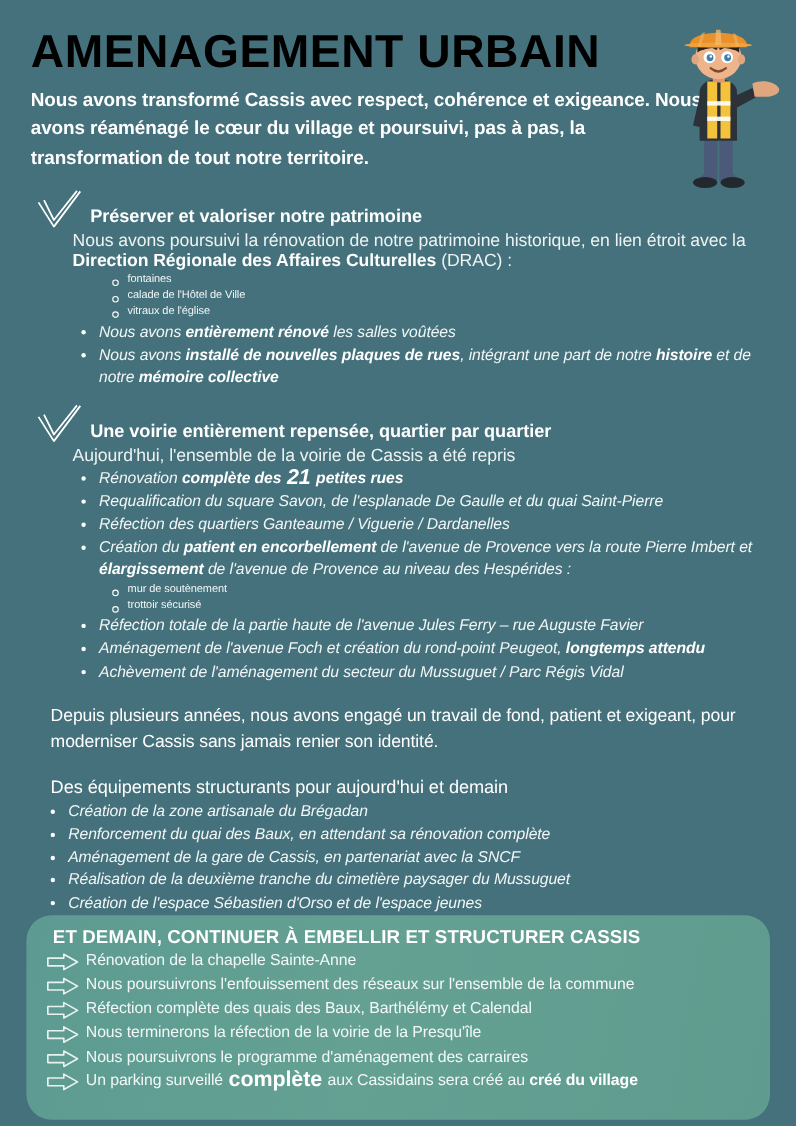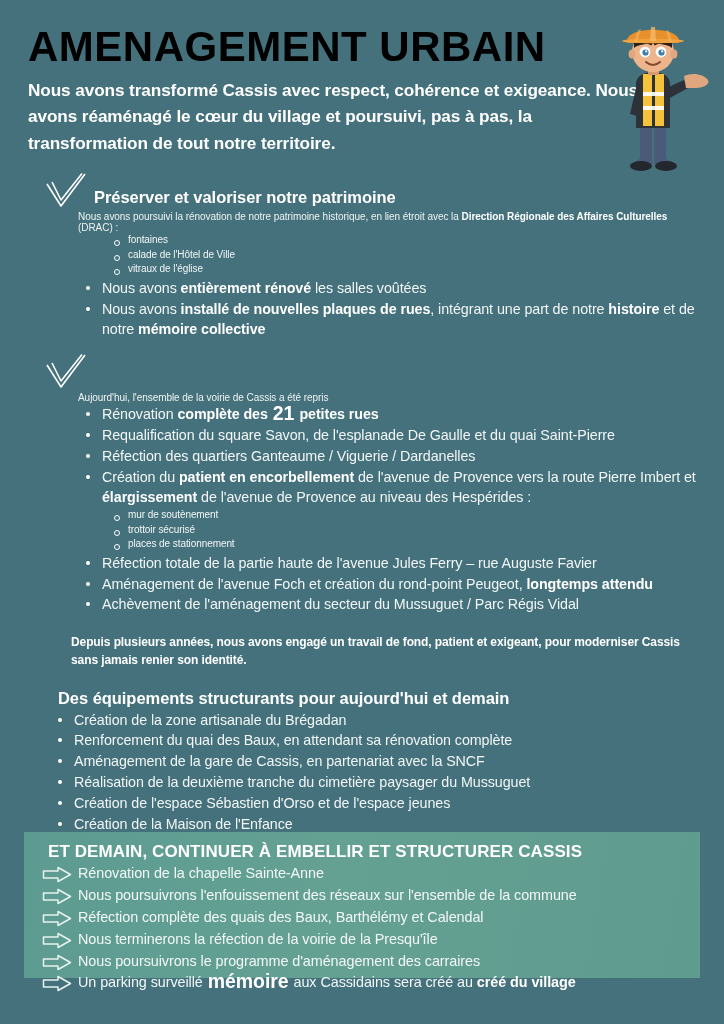--- a/index.html
+++ b/index.html
@@ -44,21 +44,21 @@
   .mascot {
     position: absolute;
     top: 18px;
     right: 6px;
     width: 118px;
     height: 160px;
   }
 
   
   .content {
-    padding: 14px 28px 0 40px;
+    padding: 14px 28px 0 28px;
   }
 
   .section { position: relative; }
 
   .section-head {
     display: flex;
     align-items: flex-end;
     gap: 6px;
     position: relative;
     min-height: 30px;
@@ -74,39 +74,40 @@
   }
 
   .section-title {
     font-size: 16.5px;
     font-weight: bold;
     padding-bottom: 3px;
     letter-spacing: -0.05px;
   }
 
   .section-sub {
-    font-size: 10px;
+    font-size: 16px;
     font-weight: normal;
     color: #eef3f3;
     margin: 1px 0 0 38px;
     letter-spacing: -0.05px;
   }
 
   .plain-head {
     font-size: 16.5px;
-    font-weight: bold;
+    font-weight: normal;
     margin: 0 0 2px 18px;
     letter-spacing: -0.05px;
   }
 
   
   ul.lvl1 {
     list-style: none;
     margin: 1px 0 0 0;
     padding: 0;
+    font-style: italic;
   }
   ul.lvl1 > li {
     position: relative;
     padding-left: 62px;
     font-size: 14.3px;
     line-height: 1.42;
     color: #f2f6f6;
     letter-spacing: -0.08px;
     margin-bottom: 0.5px;
   }
@@ -143,39 +144,40 @@
     height: 4px;
     border-radius: 50%;
     border: 1.1px solid #ffffff;
     background: transparent;
   }
 
   b, strong { font-weight: bold; color: #ffffff; }
 
   
   .emph-para {
-    margin: 18px 0 0 31px;
-    font-size: 12px;
-    font-weight: bold;
+    margin: 18px 0 0 18px;
+    font-size: 16px;
+    font-weight: normal;
     line-height: 1.5;
     max-width: 645px;
     letter-spacing: -0.1px;
   }
 
   .equip-block { margin-top: 20px; }
 
   
   .future-box {
     position: absolute;
     left: 24px;
     top: 832px;
     width: 676px;
-    height: 146px;
+    height: 186px;
     background: linear-gradient(100deg, #5d9b92 0%, #64a193 45%, #5f9c8f 100%);
     padding: 8px 14px 8px 14px;
+    border-radius: 23px;
   }
 
   .future-title {
     font-size: 17px;
     font-weight: bold;
     letter-spacing: 0.1px;
     margin: 2px 0 1px 10px;
     color: #ffffff;
   }
 
@@ -291,33 +293,33 @@
   </div>
 
   <div class="section" style="margin-top:12px;">
     <div class="section-head">
       <span class="check-icon">
         <svg viewBox="0 0 44 40" width="44" height="40" xmlns="http://www.w3.org/2000/svg">
           <path d="M3 12 L17 34 L41 2" stroke="#ffffff" stroke-width="1.6" fill="none" stroke-linejoin="round"></path>
           <path d="M8 10 L17 28 L38 1.5" stroke="#ffffff" stroke-width="1.6" fill="none" stroke-linejoin="round"></path>
         </svg>
       </span>
+      <span class="section-title">Une voirie entièrement repensée, quartier par quartier</span>
     </div>
     <div class="section-sub">Aujourd'hui, l'ensemble de la voirie de Cassis a été repris</div>
 
     <ul class="lvl1">
         <li>Rénovation <b>complète des</b><span class="big-word">21</span><b>petites rues</b></li>
         <li>Requalification du square Savon, de l'esplanade De Gaulle et du quai Saint-Pierre</li>
         <li>Réfection des quartiers Ganteaume / Viguerie / Dardanelles</li>
         <li>Création du <b>patient en encorbellement</b> de l'avenue de Provence vers la route Pierre Imbert et <b>élargissement</b> de l'avenue de Provence au niveau des Hespérides :</li>
       </ul>
     <ul class="lvl2">
         <li>mur de soutènement</li>
         <li>trottoir sécurisé</li>
-        <li>places de stationnement</li>
       </ul>
     <ul class="lvl1">
         <li>Réfection totale de la partie haute de l'avenue Jules Ferry – rue Auguste Favier</li>
         <li>Aménagement de l'avenue Foch et création du rond-point Peugeot, <b>longtemps attendu</b></li>
         <li>Achèvement de l'aménagement du secteur du Mussuguet / Parc Régis Vidal</li>
       </ul>
   </div>
 
   <p class="emph-para">Depuis plusieurs années, nous avons engagé un travail de fond, patient et exigeant, pour moderniser Cassis sans jamais renier son identité.</p>
 
@@ -347,15 +349,15 @@
             <path d="M1.5 5 L16 5 L16 1.5 L28.5 8.5 L16 15.5 L16 12 L1.5 12 Z" fill="none" stroke="#e8f2ef" stroke-width="1.5" stroke-linejoin="round"></path>
           </svg></span>Réfection complète des quais des Baux, Barthélémy et Calendal</li>
       <li><span class="arrow-icon"><svg viewBox="0 0 30 17" width="30" height="17" xmlns="http://www.w3.org/2000/svg">
             <path d="M1.5 5 L16 5 L16 1.5 L28.5 8.5 L16 15.5 L16 12 L1.5 12 Z" fill="none" stroke="#e8f2ef" stroke-width="1.5" stroke-linejoin="round"></path>
           </svg></span>Nous terminerons la réfection de la voirie de la Presqu'île</li>
       <li><span class="arrow-icon"><svg viewBox="0 0 30 17" width="30" height="17" xmlns="http://www.w3.org/2000/svg">
             <path d="M1.5 5 L16 5 L16 1.5 L28.5 8.5 L16 15.5 L16 12 L1.5 12 Z" fill="none" stroke="#e8f2ef" stroke-width="1.5" stroke-linejoin="round"></path>
           </svg></span>Nous poursuivrons le programme d'aménagement des carraires</li>
       <li><span class="arrow-icon"><svg viewBox="0 0 30 17" width="30" height="17" xmlns="http://www.w3.org/2000/svg">
             <path d="M1.5 5 L16 5 L16 1.5 L28.5 8.5 L16 15.5 L16 12 L1.5 12 Z" fill="none" stroke="#e8f2ef" stroke-width="1.5" stroke-linejoin="round"></path>
-          </svg></span>Un parking surveillé<span class="big-word">mémoire</span>aux Cassidains sera créé au <b>créé du village</b></li>
+          </svg></span>Un parking surveillé<span class="big-word">complète</span>aux Cassidains sera créé au <b>créé du village</b></li>
     </ul>
 </div>
 
 </body></html>

